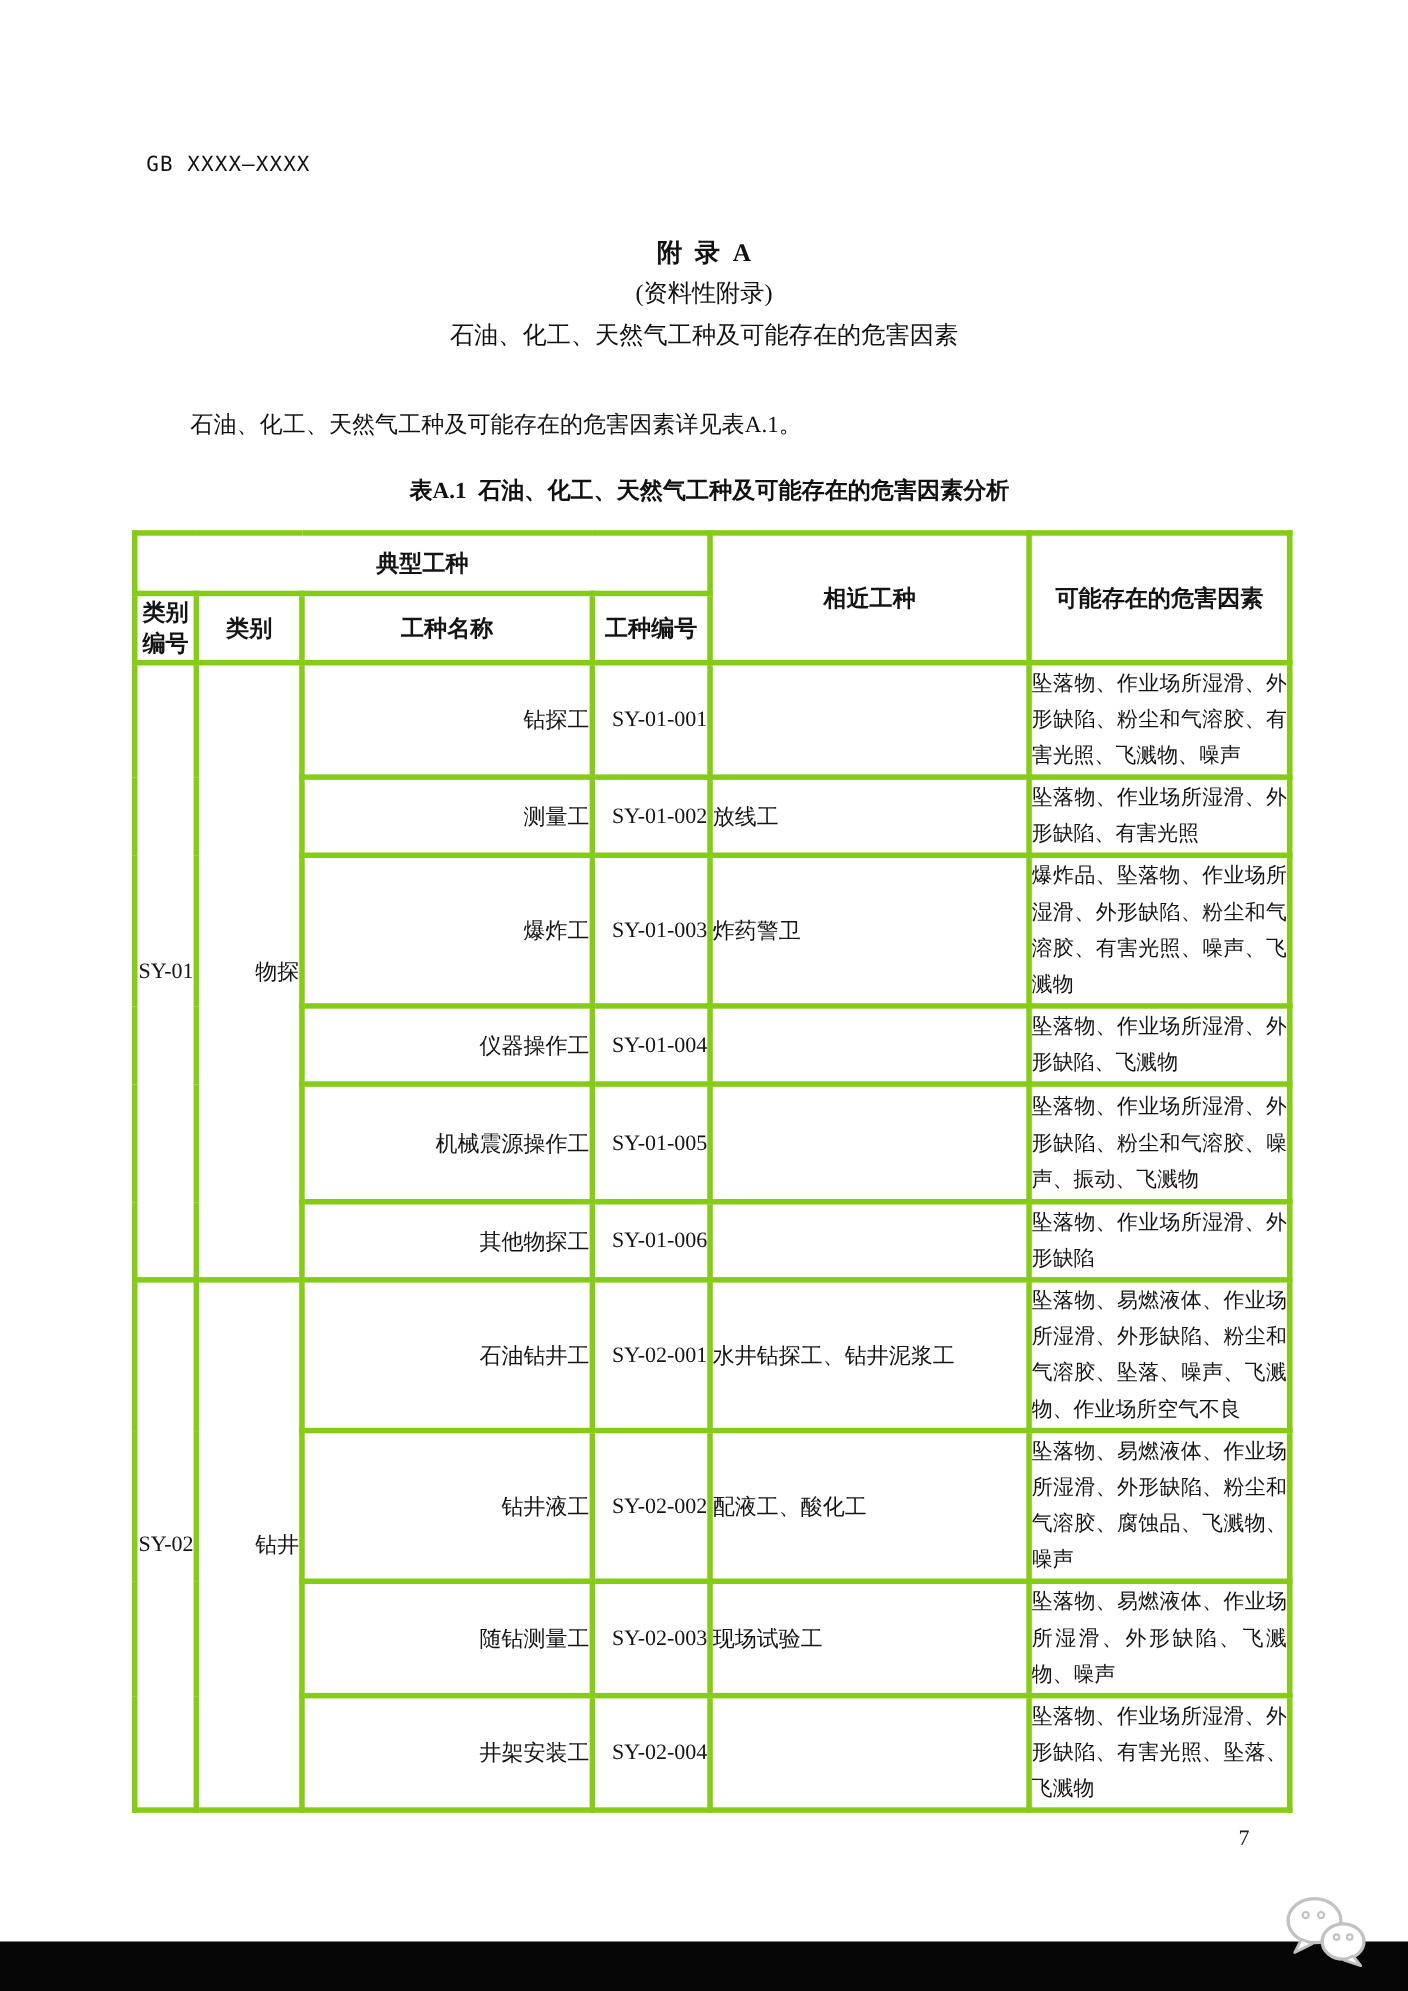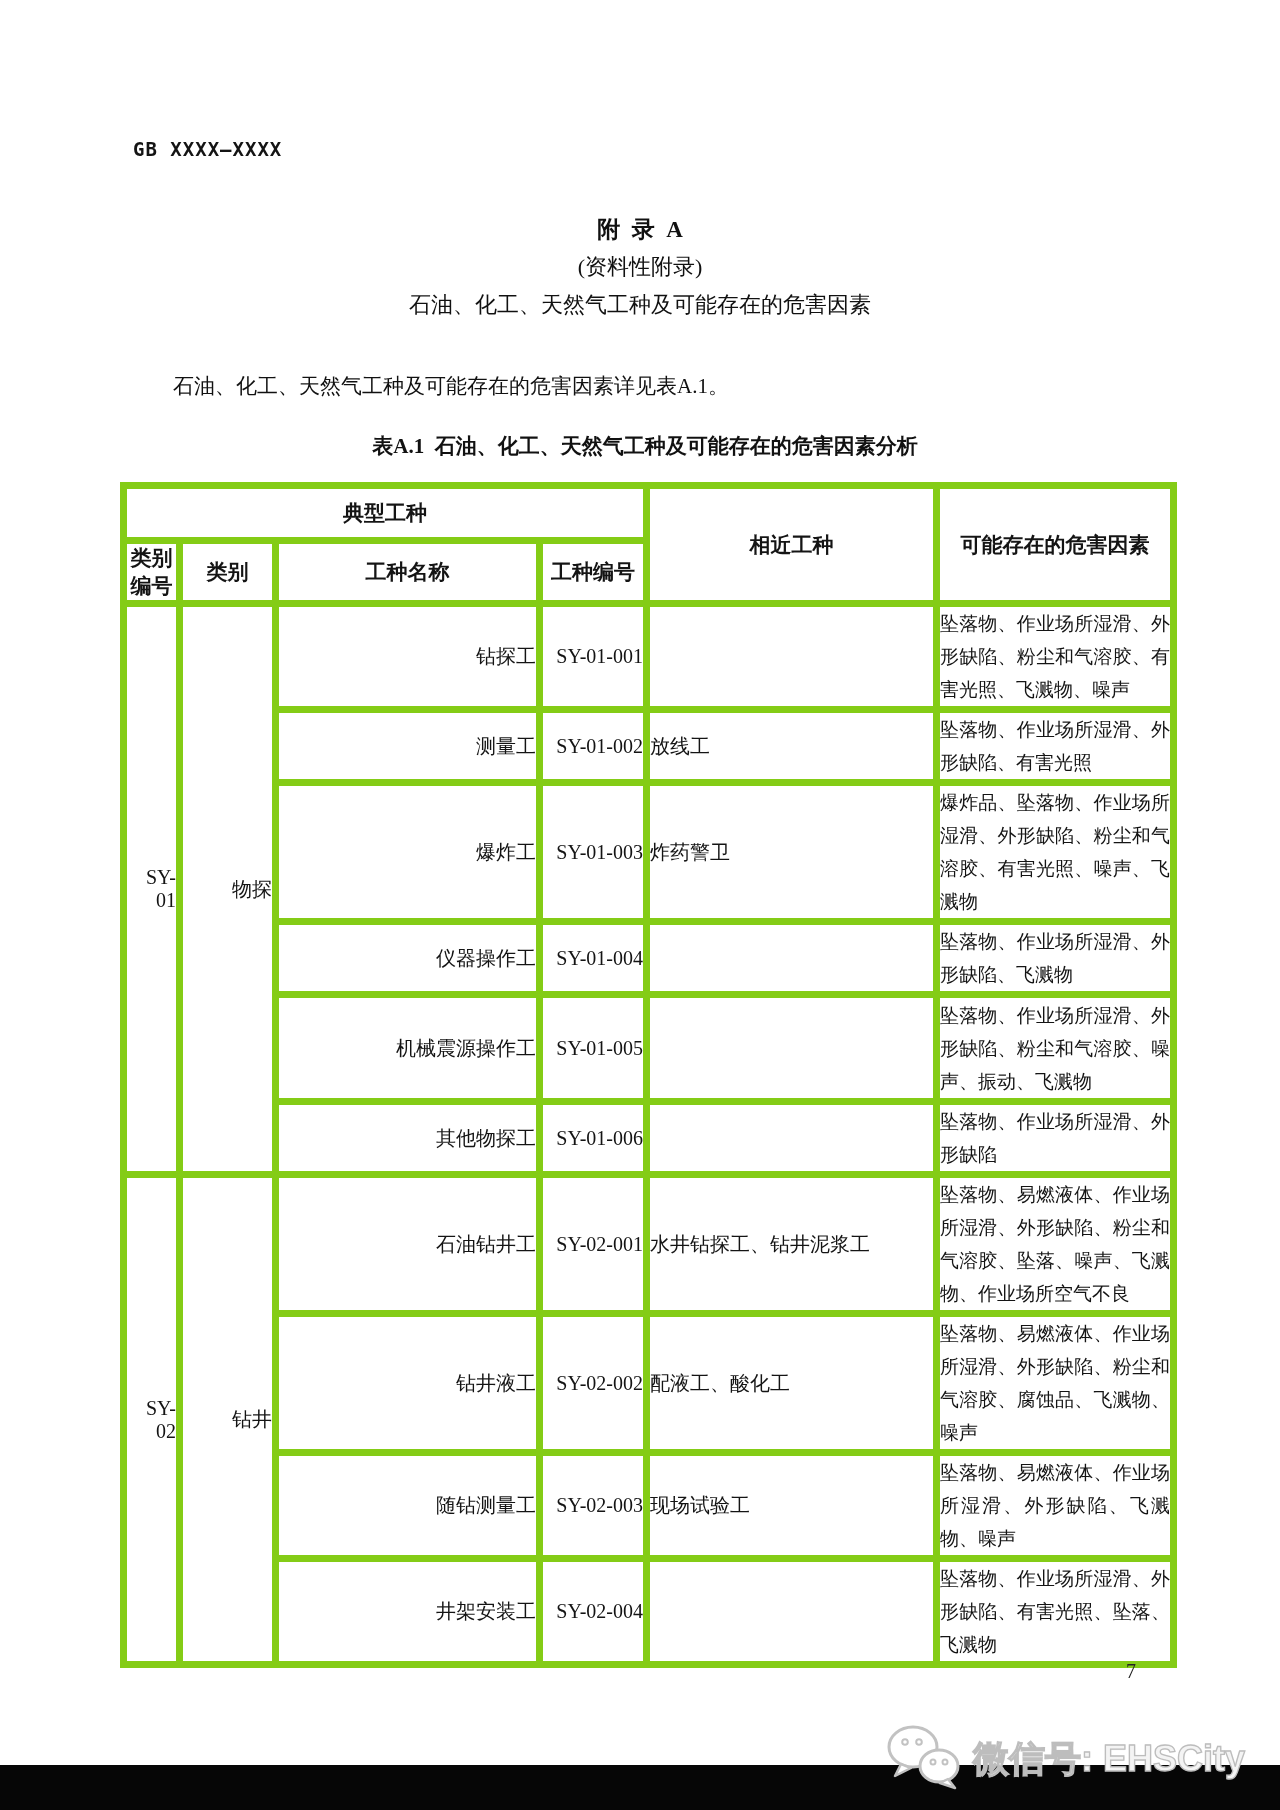--- a/index.html
+++ b/index.html
@@ -7,42 +7,42 @@
     position:relative;
     width:1280px;height:1810px;
     background:#ffffff;
     font-family:"Liberation Serif","DejaVu Serif",serif;
     color:#111;
     overflow:hidden;
   }
   .doc-code{
     position:absolute;left:133px;top:138px;
     font-family:"DejaVu Sans Mono","Liberation Mono",monospace;
-    font-size:19px;letter-spacing:1px;font-weight:bold;color:#141414;
+    font-size:19px;letter-spacing:1px;font-weight:normal;color:#141414;
   }
   .center-line{position:absolute;left:0;width:1280px;text-align:center;white-space:pre;}
   .title-appendix{top:214px;font-size:23px;font-weight:bold;}
   .title-sub{top:252px;font-size:22px;font-weight:normal;}
   .title-heading{top:290px;font-size:22px;font-weight:normal;}
   .intro{
     position:absolute;left:133px;top:372px;width:1000px;
     font-size:21px;text-indent:40px;white-space:pre;
   }
   .caption{
     position:absolute;left:120px;top:432px;width:1050px;
     text-align:center;font-size:21px;font-weight:bold;white-space:pre;
   }
   table.hazards{
     position:absolute;left:120px;top:482px;
     width:1050px;border-collapse:collapse;table-layout:fixed;
     border:2px solid #000;
     font-size:20px;color:#141414;
   }
   table.hazards th, table.hazards td{
-    border:7px solid #84cc16;
+    border:5px solid #84cc16;
     padding:0 0;
     vertical-align:middle;
     overflow:hidden;
   }
   table.hazards th{font-weight:bold;text-align:center;font-size:21px;}
   tr.hdr1{height:55px;}
   tr.hdr2{height:63px;}
   td.c-code, td.c-cat, td.c-name, td.c-jobcode{text-align:right;}
   td.c-similar{text-align:left;padding-left:6px;}
   td.c-haz{
@@ -186,16 +186,15 @@
         <ellipse cx="28" cy="23" rx="24" ry="20" fill="#ffffff" stroke="#c2c2c2" stroke-width="3"></ellipse>
         <path d="M16 40 L10 52 L26 44 Z" fill="#ffffff" stroke="#c2c2c2" stroke-width="2.5" stroke-linejoin="round"></path>
         <circle cx="20" cy="18" r="2.8" fill="none" stroke="#c2c2c2" stroke-width="2"></circle>
         <circle cx="34" cy="18" r="2.8" fill="none" stroke="#c2c2c2" stroke-width="2"></circle>
         <ellipse cx="54" cy="42" rx="19" ry="16" fill="#ffffff" stroke="#c2c2c2" stroke-width="3"></ellipse>
         <path d="M63 55 L70 64 L55 59 Z" fill="#ffffff" stroke="#c2c2c2" stroke-width="2.5" stroke-linejoin="round"></path>
         <circle cx="48" cy="38" r="2.5" fill="none" stroke="#c2c2c2" stroke-width="2"></circle>
         <circle cx="60" cy="38" r="2.5" fill="none" stroke="#c2c2c2" stroke-width="2"></circle>
       </svg>
     </span>
-    <span class="wm-text">微信号: EHSCity</span>
   </div>
 
 </div>
 
 </body></html>

